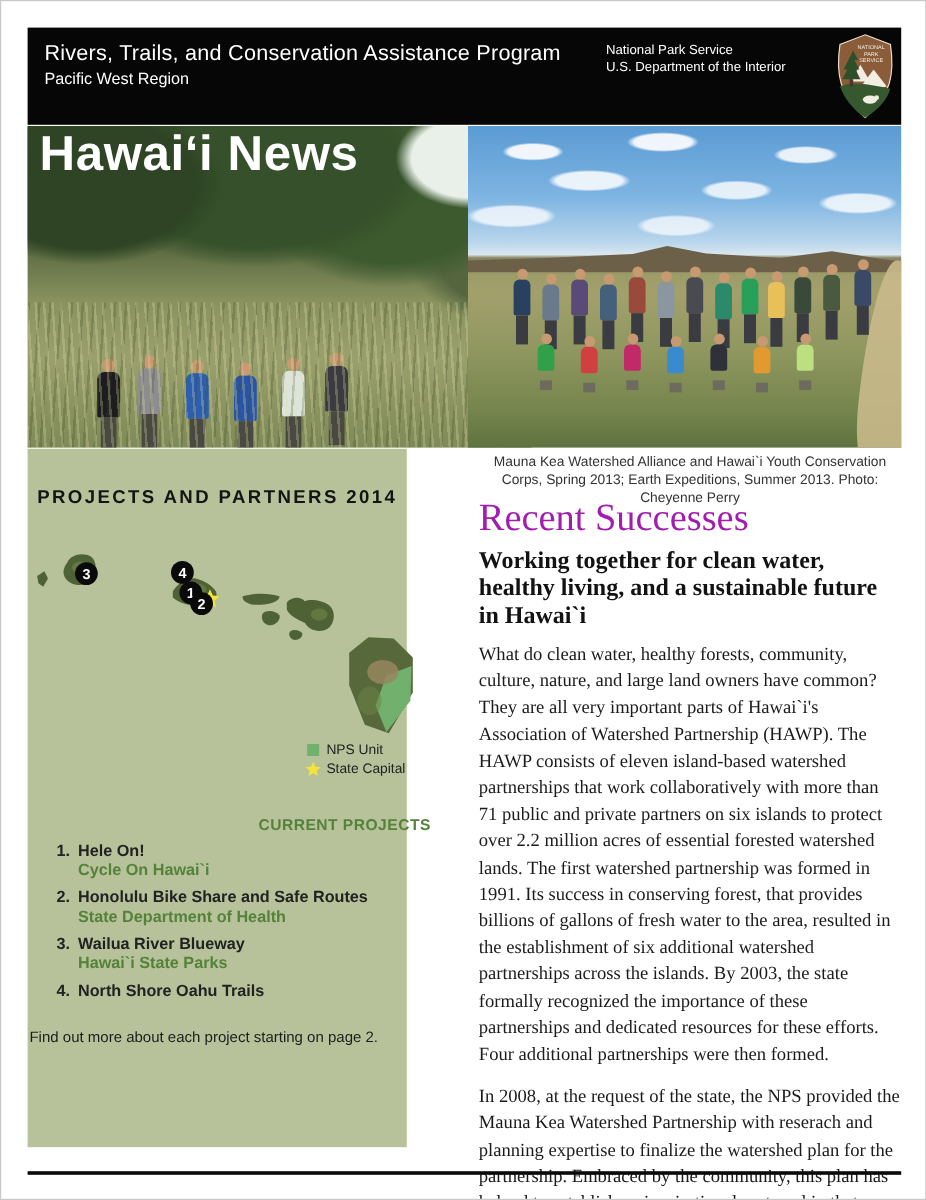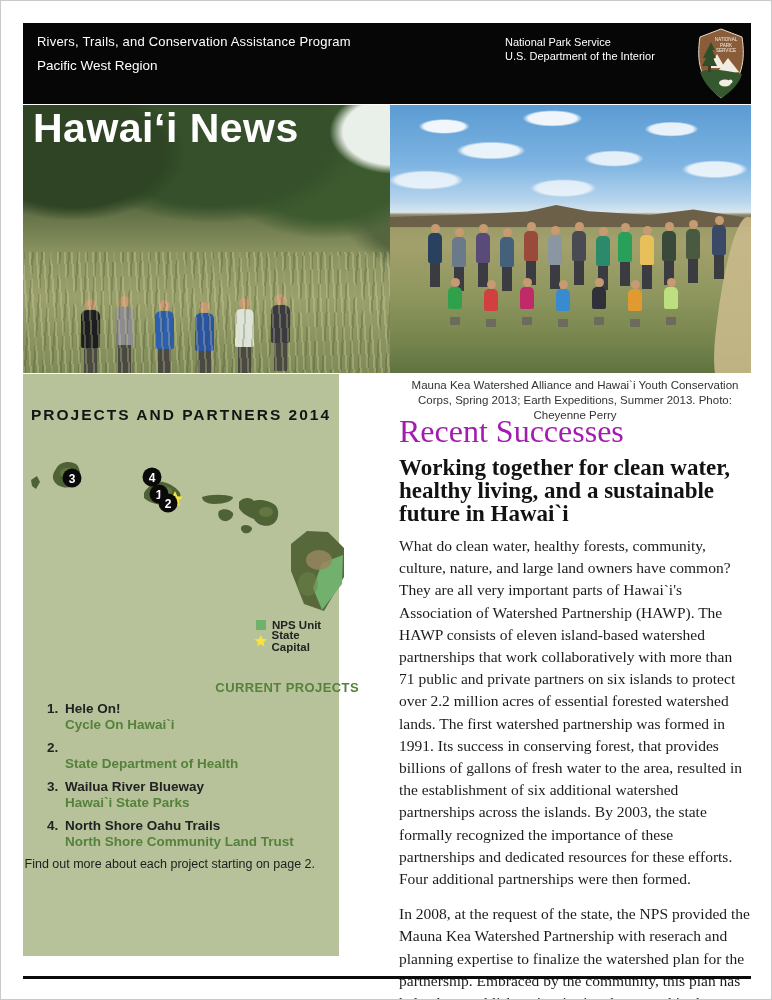--- a/index.html
+++ b/index.html
@@ -2,21 +2,21 @@
 <html><head>
 <meta charset="utf-8">
 <style>
   html,body{margin:0;padding:0;background:#ffffff;}
   #page{position:relative;width:772px;height:1000px;background:#ffffff;
         border:1px solid #c9c9c9;box-sizing:border-box;overflow:hidden;
         font-family:"Liberation Sans",sans-serif;}
 
   
   .header-bar{position:absolute;left:22px;top:22px;width:728px;height:81px;background:#060606;color:#fff;}
-  .hdr-program{position:absolute;left:14px;top:11px;font-size:13px;letter-spacing:.2px;}
+  .hdr-program{position:absolute;left:14px;top:11px;font-size:18px;letter-spacing:.2px;}
   .hdr-region{position:absolute;left:14px;top:35px;font-size:13.5px;}
   .hdr-agency{position:absolute;left:482px;top:12px;font-size:11px;line-height:14px;}
   .arrowhead{position:absolute;right:4px;top:5px;width:52px;height:71px;}
 
   
   .photo{position:absolute;top:104px;height:268px;overflow:hidden;}
   .lphoto{left:22px;width:420px;
     background:
       radial-gradient(90px 60px at 88% 10%, #e9efe9 0 55%, rgba(233,239,233,0) 70%),
       radial-gradient(150px 90px at 12% 18%, #2e4424 0 60%, rgba(46,68,36,0) 75%),
@@ -60,37 +60,37 @@
   
   .caption{position:absolute;left:398px;top:377px;width:352px;font-size:11.5px;line-height:15px;
       font-weight:500;color:#333;text-align:center;}
 
   
   .sidebar{position:absolute;left:22px;top:373px;width:316px;height:582px;background:#b7c29b;}
   .sb-heading{position:absolute;left:0;top:32px;width:100%;text-align:center;
       font-size:15.5px;font-weight:bold;letter-spacing:2px;color:#141414;}
   .sb-map{position:absolute;left:0;top:0;width:358px;height:290px;}
   .legend{position:absolute;left:233px;top:243px;font-size:11.5px;font-weight:500;color:#222;}
-  .legend-row{display:flex;align-items:center;height:15px;margin-bottom:1px;font-weight:bold;}
+  .legend-row{display:flex;align-items:center;height:15px;margin-bottom:1px;}
   .legend-swatch{width:10px;height:10px;background:#72b06e;margin-right:6px;}
   .legend-star{width:14px;height:14px;margin-right:4px;margin-left:-2px;}
 
   .sb-projects{position:absolute;left:24px;top:306px;width:312px;}
   .sb-proj-heading{font-size:13px;font-weight:bold;color:#55823a;letter-spacing:.4px;margin-bottom:6px;text-align:right;}
   .proj{display:flex;margin-bottom:7px;font-size:13.5px;line-height:16px;font-weight:bold;}
   .proj .num{width:18px;color:#222;}
   .proj .name{color:#222;}
   .proj .partner{color:#55823a;}
   .sb-footnote{position:absolute;right:24px;top:483px;font-size:12.5px;font-weight:500;color:#1d1d1d;}
 
   
   .main{position:absolute;left:398px;top:411px;width:352px;font-family:"Liberation Serif",serif;}
   .main h1{margin:0 0 6px 0;font-size:32px;line-height:38px;font-weight:normal;color:#a21caf;
       font-family:"Liberation Serif",serif;}
-  .main h2{margin:0 0 10px 0;font-size:23px;line-height:23px;color:#121212;
+  .main h2{margin:0 0 10px 0;font-size:20px;line-height:23px;color:#121212;
       font-family:"Liberation Serif",serif;}
   .main p{margin:0 0 13px 0;font-size:15.5px;line-height:22.2px;color:#1b1b1b;text-align:left;}
 
   .bottom-rule{position:absolute;left:22px;top:975px;width:728px;height:3px;background:#0a0a0a;}
 </style>
 </head>
 <body>
 
 <div id="page">
 
@@ -213,36 +213,35 @@
       <div class="proj">
         <span class="num">1.</span>
         <span>
           <span class="name">Hele On!</span><br>
           <span class="partner">Cycle On Hawai`i</span>
         </span>
       </div>
       <div class="proj">
         <span class="num">2.</span>
         <span>
-          <br>
+          <span class="name">Honolulu Bike Share and Safe Routes</span><br>
           <span class="partner">State Department of Health</span>
         </span>
       </div>
       <div class="proj">
         <span class="num">3.</span>
         <span>
           <span class="name">Wailua River Blueway</span><br>
           <span class="partner">Hawai`i State Parks</span>
         </span>
       </div>
       <div class="proj">
         <span class="num">4.</span>
         <span>
           <span class="name">North Shore Oahu Trails</span><br>
-          <span class="partner">North Shore Community Land Trust</span>
         </span>
       </div>
     </div>
 
     <div class="sb-footnote">Find out more about each project starting on page 2.</div>
   </div>
 
   <div class="main">
     <h1>Recent Successes</h1>
     <h2>Working together for clean water, healthy living, and a sustainable future in Hawai`i</h2>

